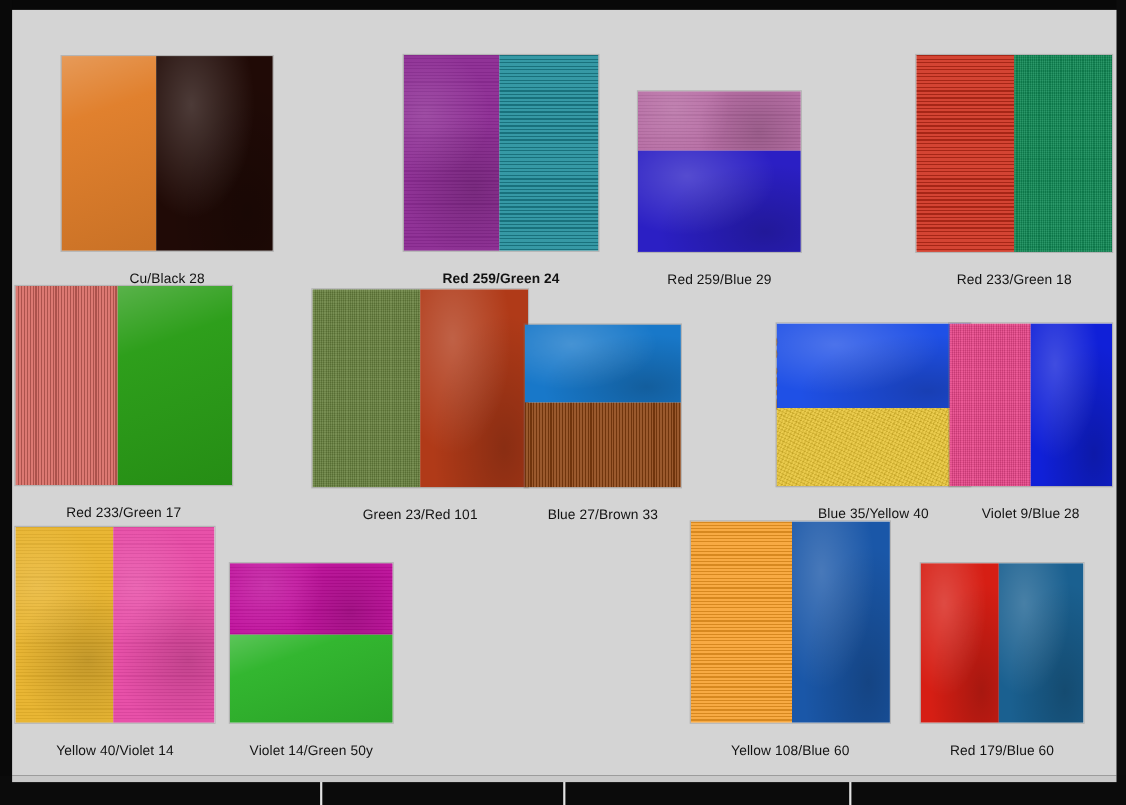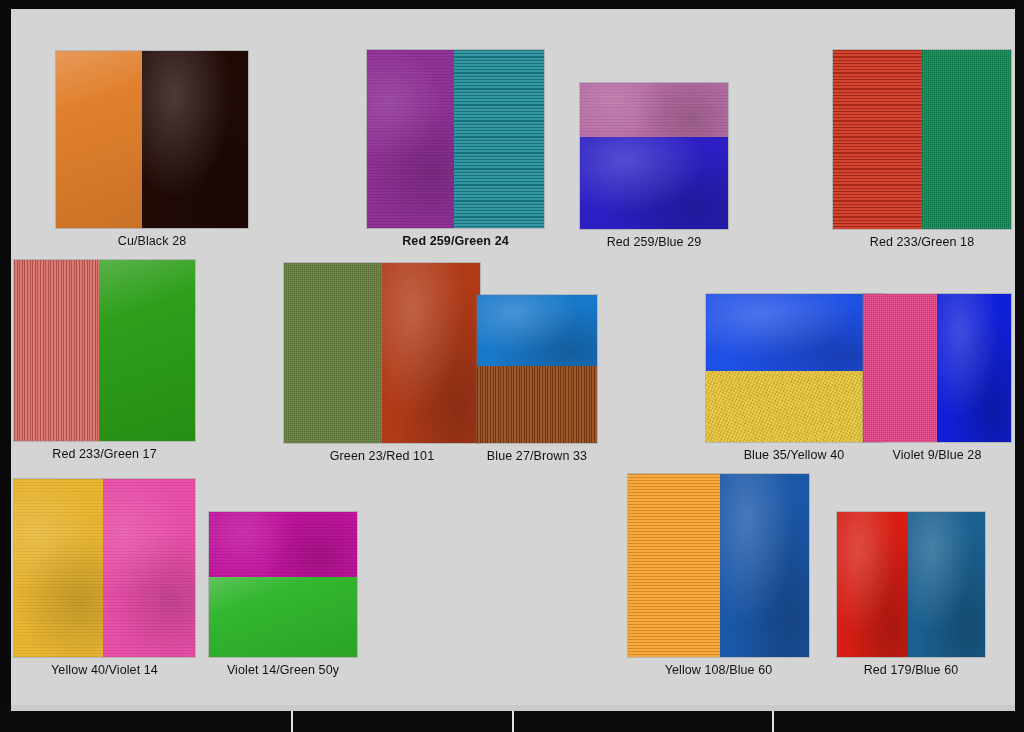--- a/index.html
+++ b/index.html
@@ -68,21 +68,21 @@
     position: absolute;
     top: 0;
     bottom: 0;
   }
   .panel-h {
     position: absolute;
     left: 0;
     right: 0;
   }
   .caption {
-    margin-top: 6px;
+    margin-top: 18px;
     width: 100%;
     text-align: center;
     font-family: "Liberation Sans", sans-serif;
     font-size: 12.5px;
     line-height: 15px;
     color: #121212;
     letter-spacing: 0.1px;
     white-space: nowrap;
   }
 
@@ -212,35 +212,35 @@
         </div>
         <div class="caption">Red 259/Blue 29</div>
       </div>
       <div class="specimen" style="left: 833px; top: 50px; width: 178px;">
         <div class="plate-img" style="height: 179px;">
           <div class="panel tex-hstripe" style="left: 0px; width: 50%; background: rgb(207, 47, 28);"></div>
           <div class="panel tex-canvas" style="left: 50%; right: 0px; background: rgb(15, 138, 85);"></div>
         </div>
         <div class="caption">Red 233/Green 18</div>
       </div>
-      <div class="specimen" style="left: 14px; top: 260px; width: 181px;">
+      <div class="specimen" style="left: 14px; top: 260px; width: 197px;">
         <div class="plate-img" style="height: 181px;">
           <div class="panel tex-vstripe" style="left: 0px; width: 47%; background: rgb(215, 103, 95);"></div>
           <div class="panel tex-sheen" style="left: 47%; right: 0px; background: rgb(42, 157, 23);"></div>
         </div>
         <div class="caption">Red 233/Green 17</div>
       </div>
       <div class="specimen" style="left: 284px; top: 263px; width: 196px;">
         <div class="plate-img" style="height: 180px;">
           <div class="panel tex-canvas" style="left: 0px; width: 50%; background: rgb(102, 128, 60);"></div>
           <div class="panel tex-wash" style="left: 50%; right: 0px; background: rgb(176, 58, 24);"></div>
         </div>
         <div class="caption">Green 23/Red 101</div>
       </div>
-      <div class="specimen" style="left: 477px; top: 295px; width: 120px;">
+      <div class="specimen" style="left: 477px; top: 295px; width: 142px;">
         <div class="plate-img" style="height: 148px;">
           <div class="panel-h tex-wash" style="top: 0px; height: 48%; background: rgb(24, 120, 201);"></div>
           <div class="panel-h tex-vstripe" style="top: 48%; bottom: 0px; background: rgb(140, 66, 16);"></div>
         </div>
         <div class="caption">Blue 27/Brown 33</div>
       </div>
       <div class="specimen" style="left: 706px; top: 294px; width: 176px;">
         <div class="plate-img" style="height: 148px;">
           <div class="panel-h tex-wash" style="top: 0px; height: 52%; background: rgb(31, 80, 230);"></div>
           <div class="panel-h tex-stucco" style="top: 52%; bottom: 0px; background: rgb(232, 194, 42);"></div>

